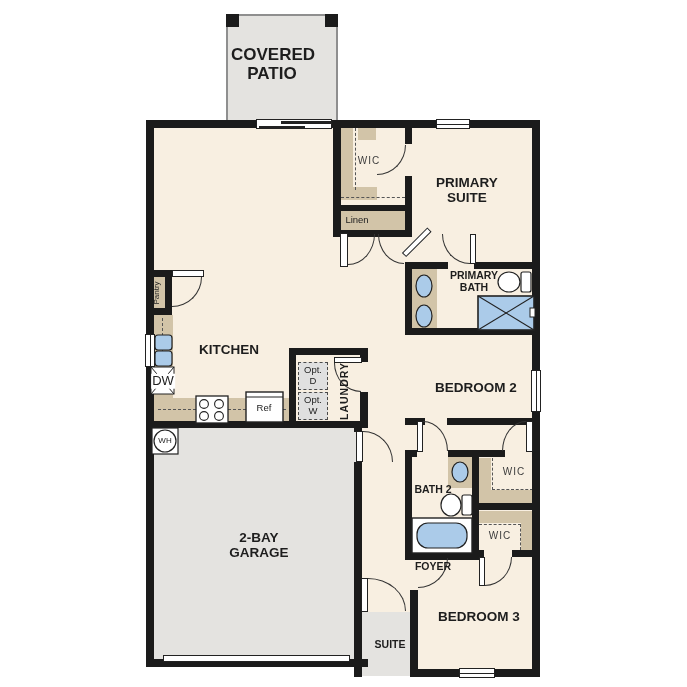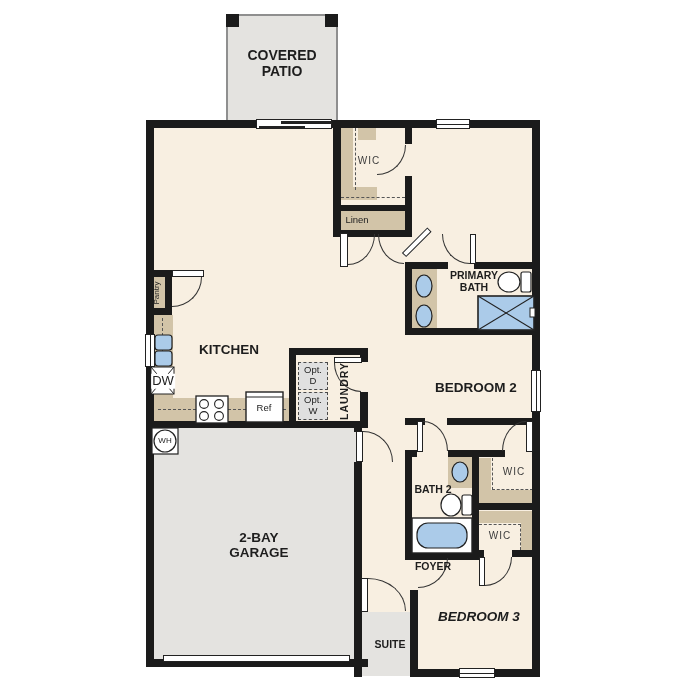--- a/index.html
+++ b/index.html
@@ -218,34 +218,35 @@
 
     <g>
       <rect x="412" y="518" width="60" height="35" fill="#fff" stroke="#222" stroke-width="1.4"></rect>
       <rect x="417" y="523" width="50" height="25" rx="11" fill="var(--fixture-blue)" stroke="#222" stroke-width="1.2"></rect>
     </g>
   </svg>
 
   <div class="opt" style="left:298px;top:362px;width:30px;height:28px;"></div>
   <div class="opt" style="left:298px;top:392px;width:30px;height:28px;"></div>
 
-  <div class="lbl b" style="left:282px;top:64px;width:82px;font-size:14px;text-align:center;">COVERED PATIO</div>
+  <div class="lbl b" style="left:272px;top:64px;width:82px;font-size:17px;text-align:center;">COVERED PATIO</div>
+  <div class="lbl b" style="left:467px;top:190px;width:90px;font-size:13.5px;">PRIMARY SUITE</div>
   <div class="lbl" style="left:369px;top:161px;font-size:10px;color:#3c3c3c;letter-spacing:1px;white-space:nowrap;">WIC</div>
   <div class="lbl" style="left:357px;top:220px;font-size:9.5px;color:#222;white-space:nowrap;">Linen</div>
   <div class="lbl b" style="left:474px;top:282px;width:62px;font-size:10.5px;">PRIMARY BATH</div>
   <div class="lbl rot" style="left:157px;top:293px;font-size:8px;color:#222;">Pantry</div>
   <div class="lbl b" style="left:229px;top:350px;font-size:13.5px;white-space:nowrap;">KITCHEN</div>
   <div class="lbl b" style="left:476px;top:388px;font-size:13.5px;white-space:nowrap;">BEDROOM 2</div>
   <div class="lbl" style="left:313px;top:376px;width:26px;font-size:9.5px;color:#222;">Opt. D</div>
   <div class="lbl" style="left:313px;top:406px;width:26px;font-size:9.5px;color:#222;">Opt. W</div>
   <div class="lbl rot b" style="left:345px;top:391px;font-size:10.5px;letter-spacing:1px;">LAUNDRY</div>
   <div class="lbl chip" style="left:163px;top:381px;font-size:13px;color:#222;white-space:nowrap;">DW</div>
   <div class="lbl" style="left:264px;top:408px;font-size:9.5px;color:#222;white-space:nowrap;">Ref</div>
   <div class="lbl" style="left:165px;top:441px;font-size:8px;color:#222;white-space:nowrap;">WH</div>
   <div class="lbl b" style="left:433px;top:490px;width:42px;font-size:10.5px;">BATH 2</div>
   <div class="lbl" style="left:514px;top:472px;font-size:10px;color:#3c3c3c;letter-spacing:1px;white-space:nowrap;">WIC</div>
   <div class="lbl" style="left:500px;top:536px;font-size:10px;color:#3c3c3c;letter-spacing:1px;white-space:nowrap;">WIC</div>
   <div class="lbl b" style="left:259px;top:545px;width:96px;font-size:13.5px;">2-BAY GARAGE</div>
   <div class="lbl b" style="left:389px;top:567px;font-size:10.5px;white-space:nowrap;margin-left:44px;">FOYER</div>
   <div class="lbl b" style="left:390px;top:645px;font-size:10.5px;white-space:nowrap;">SUITE</div>
-  <div class="lbl b" style="left:479px;top:617px;font-size:13.5px;white-space:nowrap;font-style:italic;">BEDROOM 3</div>
+  <div class="lbl b" style="left:479px;top:617px;font-size:13.5px;white-space:nowrap;">BEDROOM 3</div>
 
 </div>
 
 </body></html>

